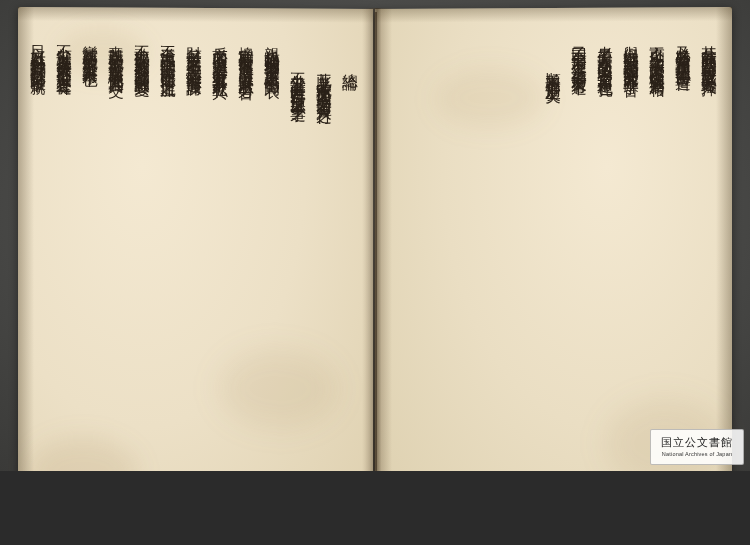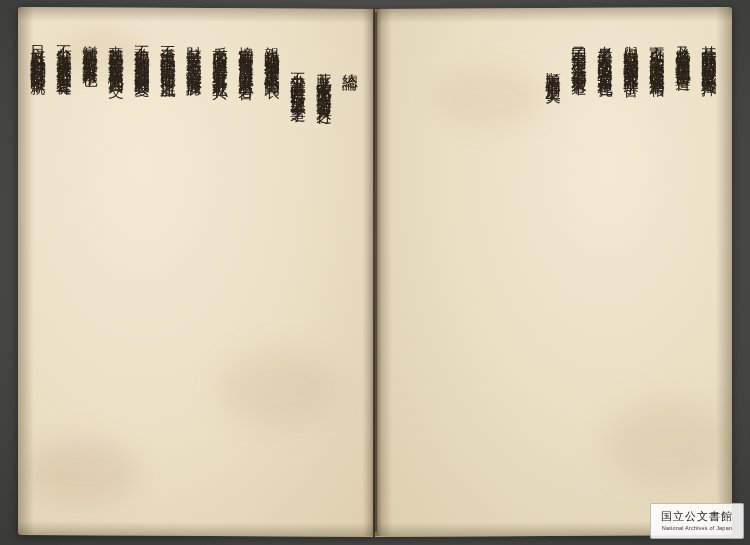--- a/index.html
+++ b/index.html
@@ -9,21 +9,21 @@
   }
   body {
     width: 750px;
     height: 545px;
     overflow: hidden;
     font-family: "DejaVu Serif", serif;
   }
   #page {
     position: relative;
     width: 750px;
-    height: 545px;
+    height: 471px;
     background: #5c5c5c;
     overflow: hidden;
   }
   
   .backdrop {
     position: absolute;
     inset: 0;
     background:
       radial-gradient(ellipse at 50% 45%, #6a6a68 0%, #4a4a48 60%, #3a3a38 100%);
   }

